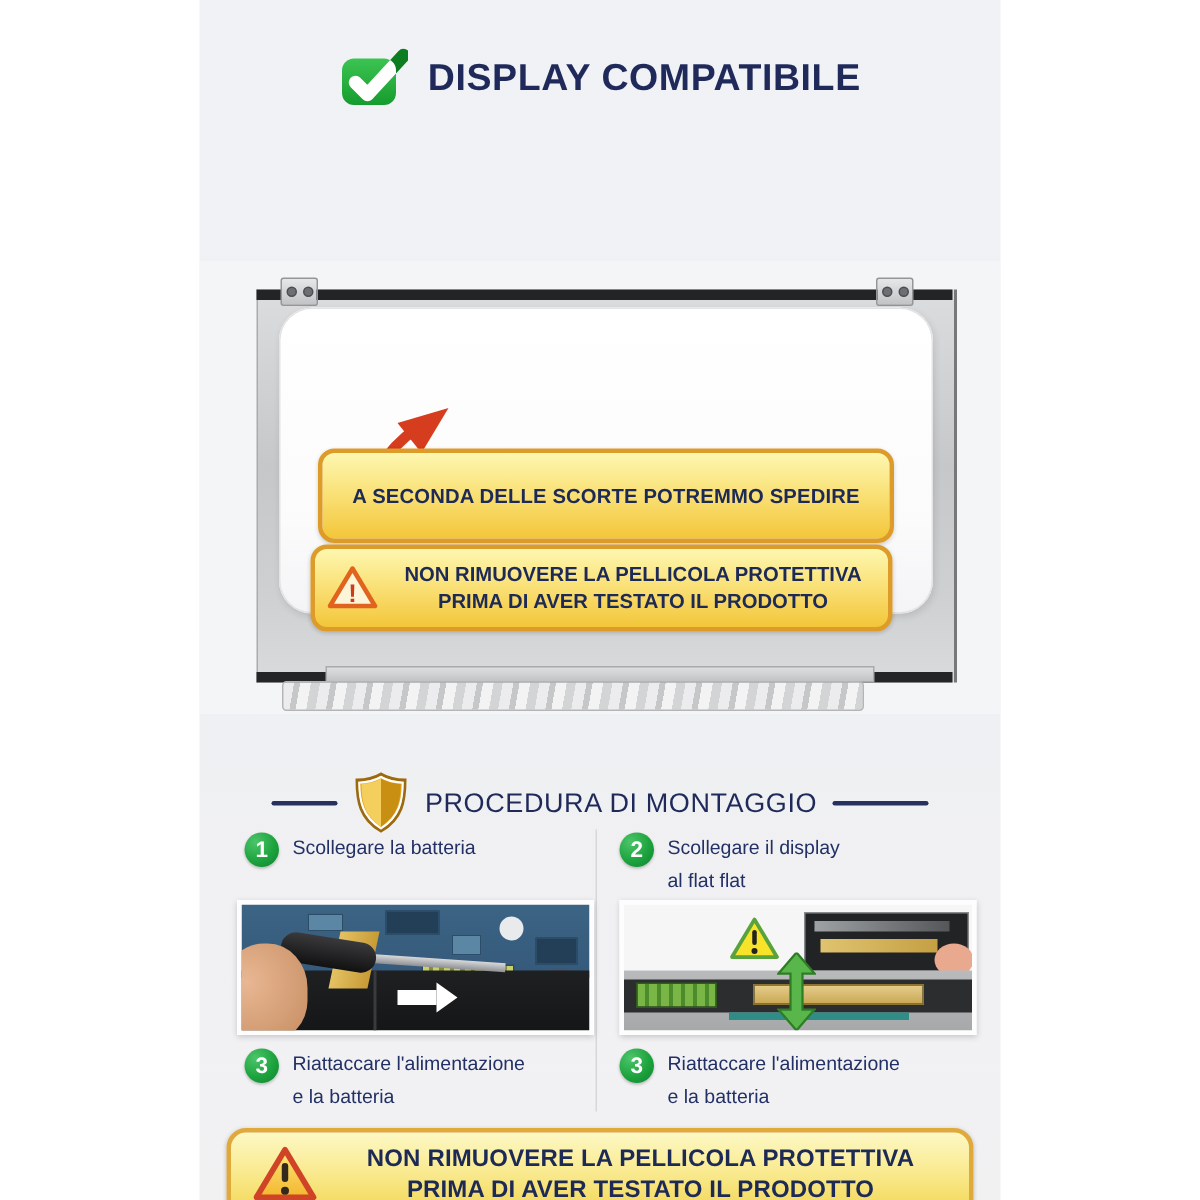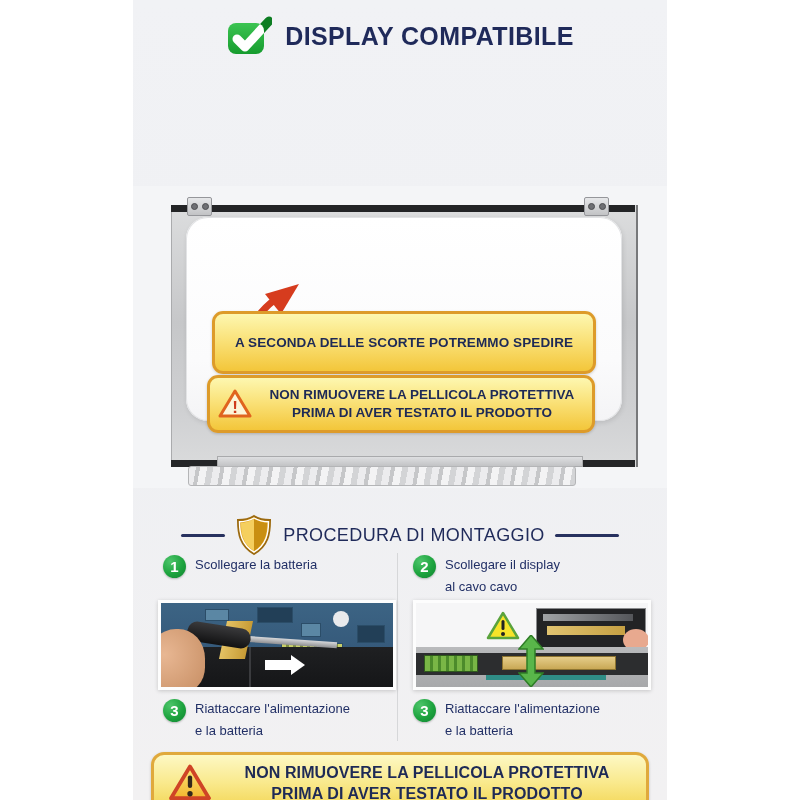--- a/index.html
+++ b/index.html
@@ -7,27 +7,27 @@
     width:800px;height:800px;overflow:hidden;background:#ffffff;
     font-family:"Liberation Sans", sans-serif;
     -webkit-font-smoothing:antialiased;
   }
   .page{position:relative;width:800px;height:800px;background:#ffffff;}
   .strip{
     position:absolute;left:133px;top:0;width:534px;height:800px;
     background:linear-gradient(180deg,#f1f2f5 0%,#eff0f3 55%,#f2f1f2 100%);
   }
   
-  .header{position:absolute;top:16px;left:0;width:534px;display:flex;justify-content:center;align-items:center;gap:13px;}
+  .header{position:absolute;top:32px;left:0;width:534px;display:flex;justify-content:center;align-items:center;gap:13px;}
   .check-icon{width:46px;height:40px;flex:0 0 auto;}
   .page-title{font-size:25px;font-weight:700;color:#1f2a5a;letter-spacing:.4px;}
   
   .intro{position:absolute;top:67px;left:0;width:534px;text-align:center;color:#2a3158;font-size:19px;line-height:26px;}
   
-  .figure{position:absolute;top:190px;left:0;width:534px;height:300px;text-decoration:underline;}
+  .figure{position:absolute;top:178px;left:0;width:534px;height:300px;text-decoration:underline;}
   .figure-bg{position:absolute;left:0;top:-4px;width:534px;height:302px;background:#f4f5f7;}
   .panel-body{
     position:absolute;left:38px;top:15px;width:464px;height:262px;
     background:linear-gradient(180deg,#dcddde 0%,#c6c7c9 45%,#cfd0d2 78%,#dadbdc 100%);
     border-left:1px solid #aaabad;border-right:2px solid #77787a;
   }
   .panel-topstrip{position:absolute;left:38px;top:15px;width:464px;height:7px;background:#232426;}
   .bracket{position:absolute;top:7px;width:23px;height:17px;background:linear-gradient(180deg,#e6e7e9,#c2c3c5);border:1px solid #95969a;border-radius:2px;display:flex;align-items:center;justify-content:center;gap:4px;}
   .bracket i{width:5px;height:5px;border-radius:50%;background:#6e6f73;border:1px solid #4c4d50;}
   .bracket.left{left:54px;} .bracket.right{left:451px;}
@@ -202,21 +202,21 @@
       <div class="step-num">1</div>
       <div class="step-txt">
         <div>Scollegare la batteria</div>
       </div>
     </div>
 
     <div class="step step2">
       <div class="step-num">2</div>
       <div class="step-txt">
         <div>Scollegare il display</div>
-        <div>al cavo cavo</div>
+        <div>al flat flat</div>
       </div>
     </div>
 
     <div class="photo photo1">
       <div class="board"></div>
       <div class="chip" style="left:44px;top:6px;width:22px;height:10px;"></div>
       <div class="chip dark" style="left:96px;top:4px;width:34px;height:14px;"></div>
       <div class="chip" style="left:140px;top:20px;width:18px;height:12px;"></div>
       <div class="chip dark" style="left:196px;top:22px;width:26px;height:16px;"></div>
       <div class="chip red" style="left:206px;top:44px;width:10px;height:8px;"></div>

